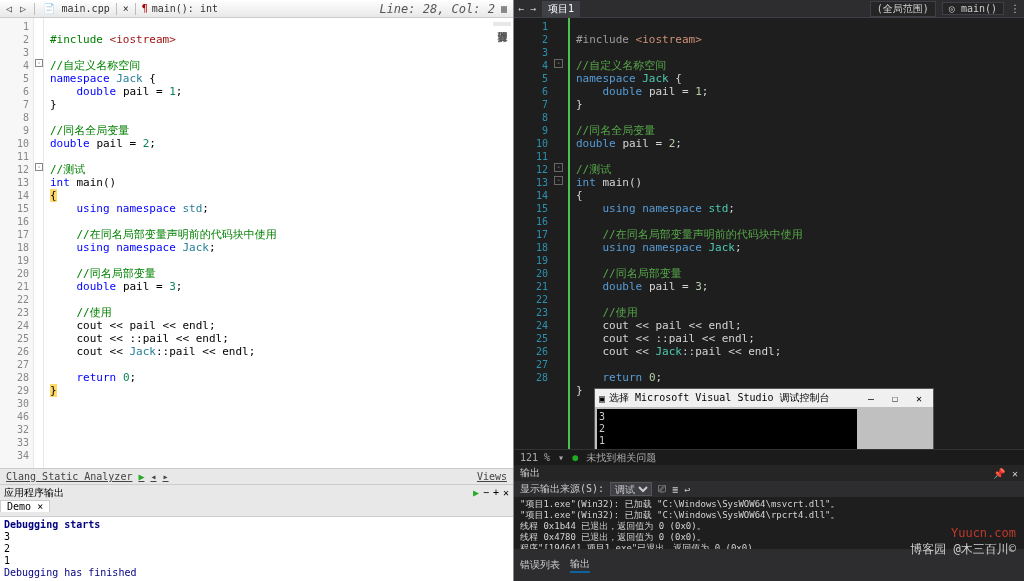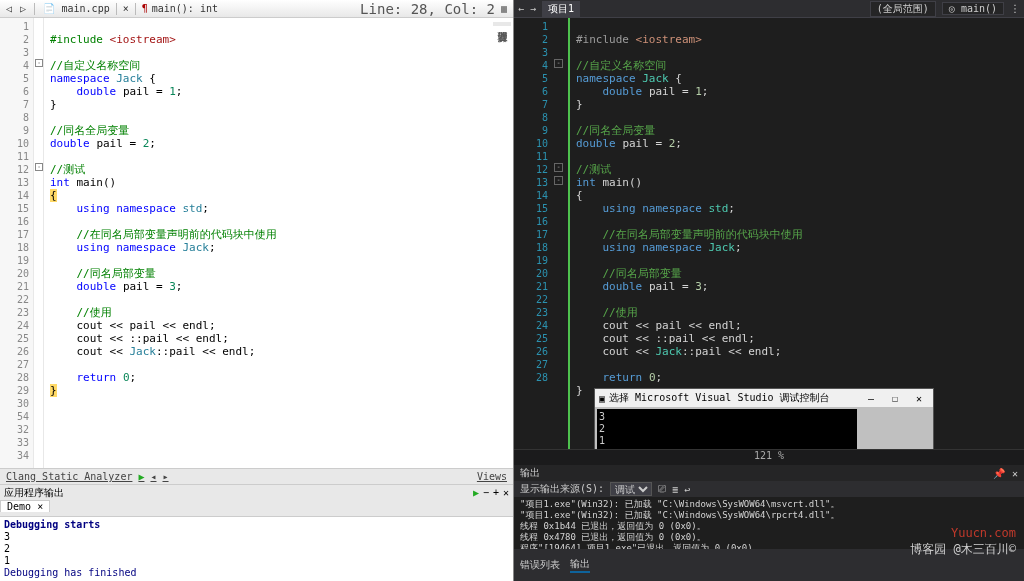--- a/index.html
+++ b/index.html
@@ -4,21 +4,21 @@
 <style>
 * { margin:0; padding:0; box-sizing:border-box; font-family:"Microsoft YaHei",Consolas,monospace; }
 body { width:1024px; height:581px; display:flex; overflow:hidden; background:#1e1e1e; }
 .left-pane { width:514px; height:100%; display:flex; flex-direction:column; background:#f0f0f0; border-right:1px solid #888; }
 .right-pane { flex:1; height:100%; display:flex; flex-direction:column; background:#1e1e1e; color:#ccc; }
 
 
 .l-toolbar { height:18px; background:linear-gradient(#fff,#e8e8e8); border-bottom:1px solid #ccc; display:flex; align-items:center; padding:0 4px; font-size:10px; color:#333; gap:4px; }
 .l-toolbar .sep { width:1px; height:12px; background:#bbb; margin:0 2px; }
 .l-btn { display:inline-flex; align-items:center; padding:0 2px; cursor:pointer; }
-.l-status { margin-left:auto; font-size:14px; color:#555; }
+.l-status { margin-left:auto; font-size:12px; color:#555;font-style:italic; }
 
 
 .l-editor { flex:1; display:flex; background:#fff; overflow:hidden; position:relative; }
 .l-gutter { width:34px; background:#f7f7f7; border-right:1px solid #e8e8e8; text-align:right; padding:2px 2px 0 0; font:10px Consolas,monospace; color:#888; }
 .l-gutter .ln { height:13px; line-height:13px; padding-right:2px; }
 .l-fold { width:10px; border-right:1px solid #e8e8e8; position:relative; }
 .l-fold .box { position:absolute; left:1px; width:8px; height:8px; border:1px solid #888; font:7px/6px monospace; text-align:center; color:#555; }
 .l-code { flex:1; padding:2px 0 0 6px; font:11px/13px Consolas,monospace; color:#000; white-space:pre; }
 .l-code .tok-pre { color:#008000; }
 .l-code .tok-com { color:#008000; }
@@ -61,21 +61,21 @@
 
 
 .r-float { position:absolute; left:80px; top:370px; width:340px; background:#0c0c0c; border:1px solid #555; font-size:10px; }
 .r-float .tb { height:18px; background:#f0f0f0; color:#000; display:flex; align-items:center; padding:0 4px; gap:4px; }
 .r-float .tb .ttl { flex:1; font-size:10px; }
 .r-float .tb .btn { width:20px; text-align:center; cursor:pointer; }
 .r-float .body { height:48px; background:#c0c0c0; padding:2px; }
 .r-float .inner { width:260px; height:44px; background:#000; color:#ccc; font:10px/12px Consolas,monospace; padding:2px; }
 
 
-.r-zoom { height:16px; background:#1b1b1c; border-top:1px solid #333; display:flex; align-items:center; font-size:10px; padding:0 6px; gap:8px; color:#aaa;flex-direction:column; }
+.r-zoom { height:16px; background:#1b1b1c; border-top:1px solid #333; display:flex; align-items:center; font-size:10px; padding:0 6px; gap:8px; color:#aaa; }
 .r-out-hdr { height:16px; background:#252526; display:flex; align-items:center; font-size:10px; padding:0 6px; color:#ccc; gap:6px; }
 .r-out-hdr .spacer { flex:1; }
 .r-out-sel { height:16px; background:#2d2d30; display:flex; align-items:center; font-size:10px; padding:0 6px; gap:6px; color:#ccc; }
 .r-out-sel select { background:#3f3f46; color:#ccc; border:1px solid #555; font-size:10px; height:14px; }
 .r-out-body { flex:0 0 52px; background:#1e1e1e; font:9px/11px Consolas,monospace; color:#d4d4d4; padding:2px 6px; overflow:hidden; }
 .r-bottom-tabs { height:32px; background:#2d2d30; display:flex; align-items:center; font-size:10px; color:#ccc; padding:0 6px; gap:10px; }
 
 .watermark { position:fixed; right:8px; bottom:24px; color:#d0d0d0; font-size:12px; text-align:right; line-height:16px; pointer-events:none; }
 .watermark .y { color:#c0392b; }
 </style>
@@ -123,21 +123,21 @@
         <div class="ln">21</div>
         <div class="ln">22</div>
         <div class="ln">23</div>
         <div class="ln">24</div>
         <div class="ln">25</div>
         <div class="ln">26</div>
         <div class="ln">27</div>
         <div class="ln">28</div>
         <div class="ln">29</div>
         <div class="ln">30</div>
-        <div class="ln">54</div>
+        <div class="ln">46</div>
         <div class="ln">32</div>
         <div class="ln">33</div>
         <div class="ln">34</div>
     </div>
     <div class="l-fold">
       <div class="box" style="top:41px">-</div>
       <div class="box" style="top:145px">-</div>
     </div>
     <div class="l-code">
 <span class="tok-pre">#include</span> <span class="tok-str">&lt;iostream&gt;</span>

